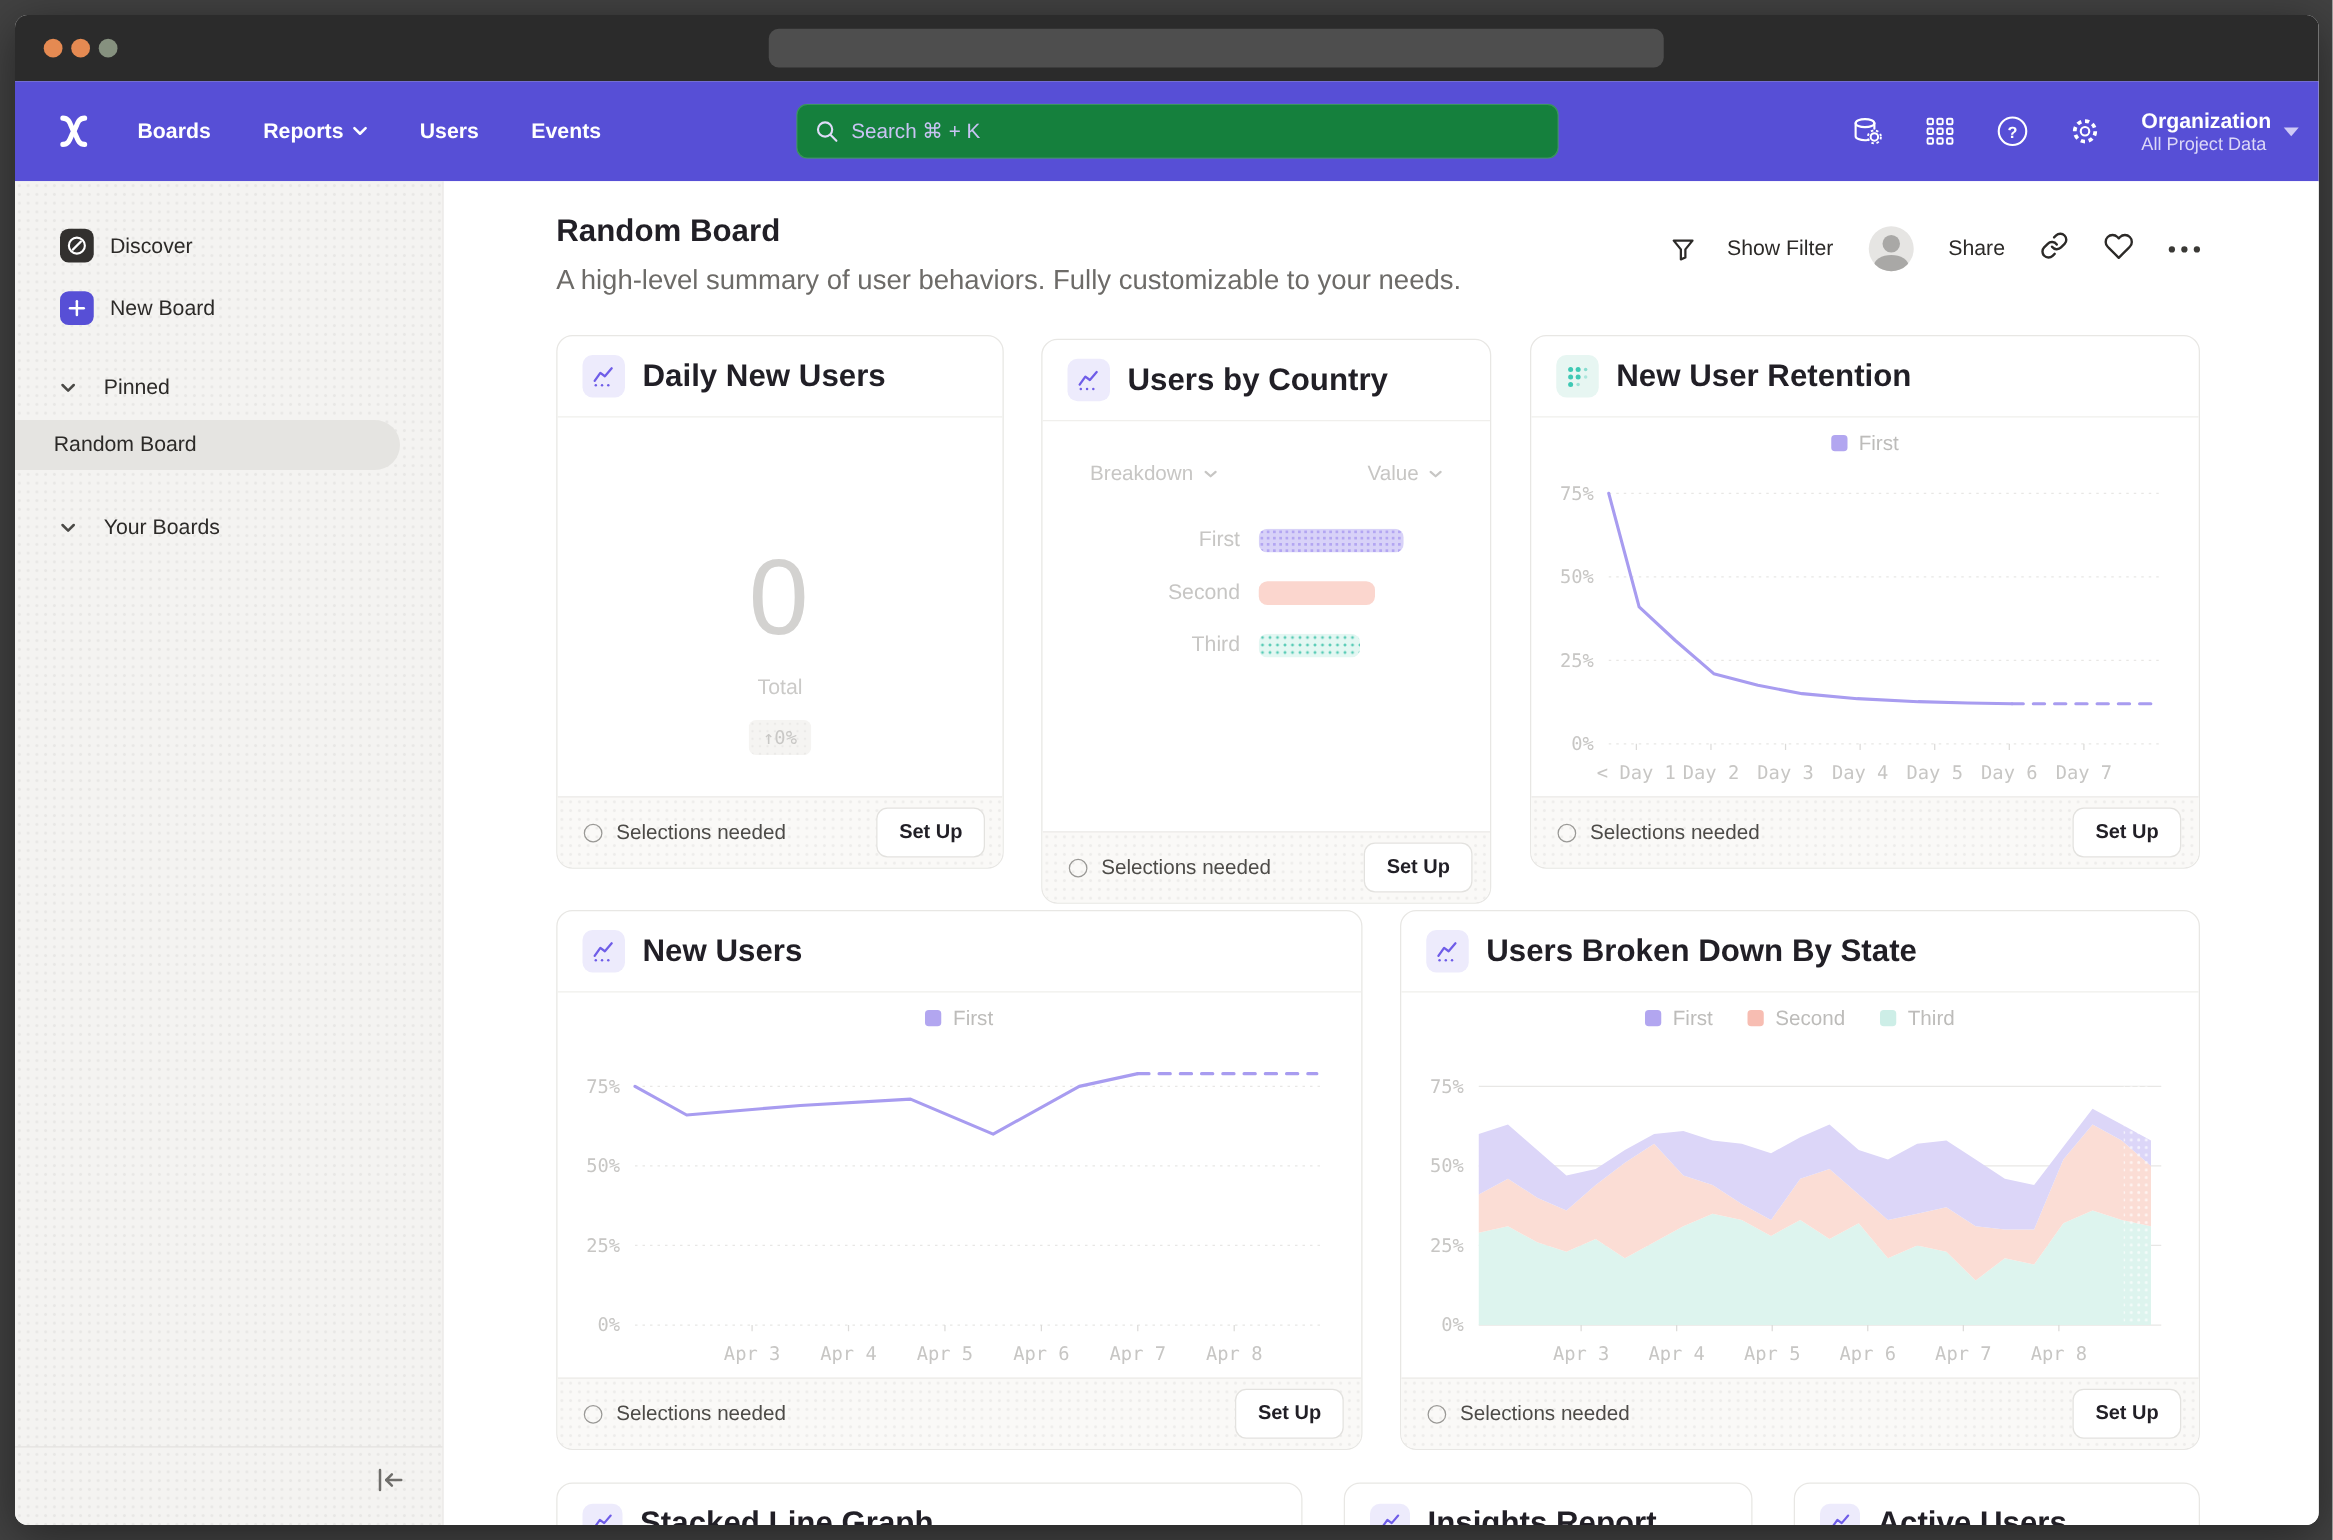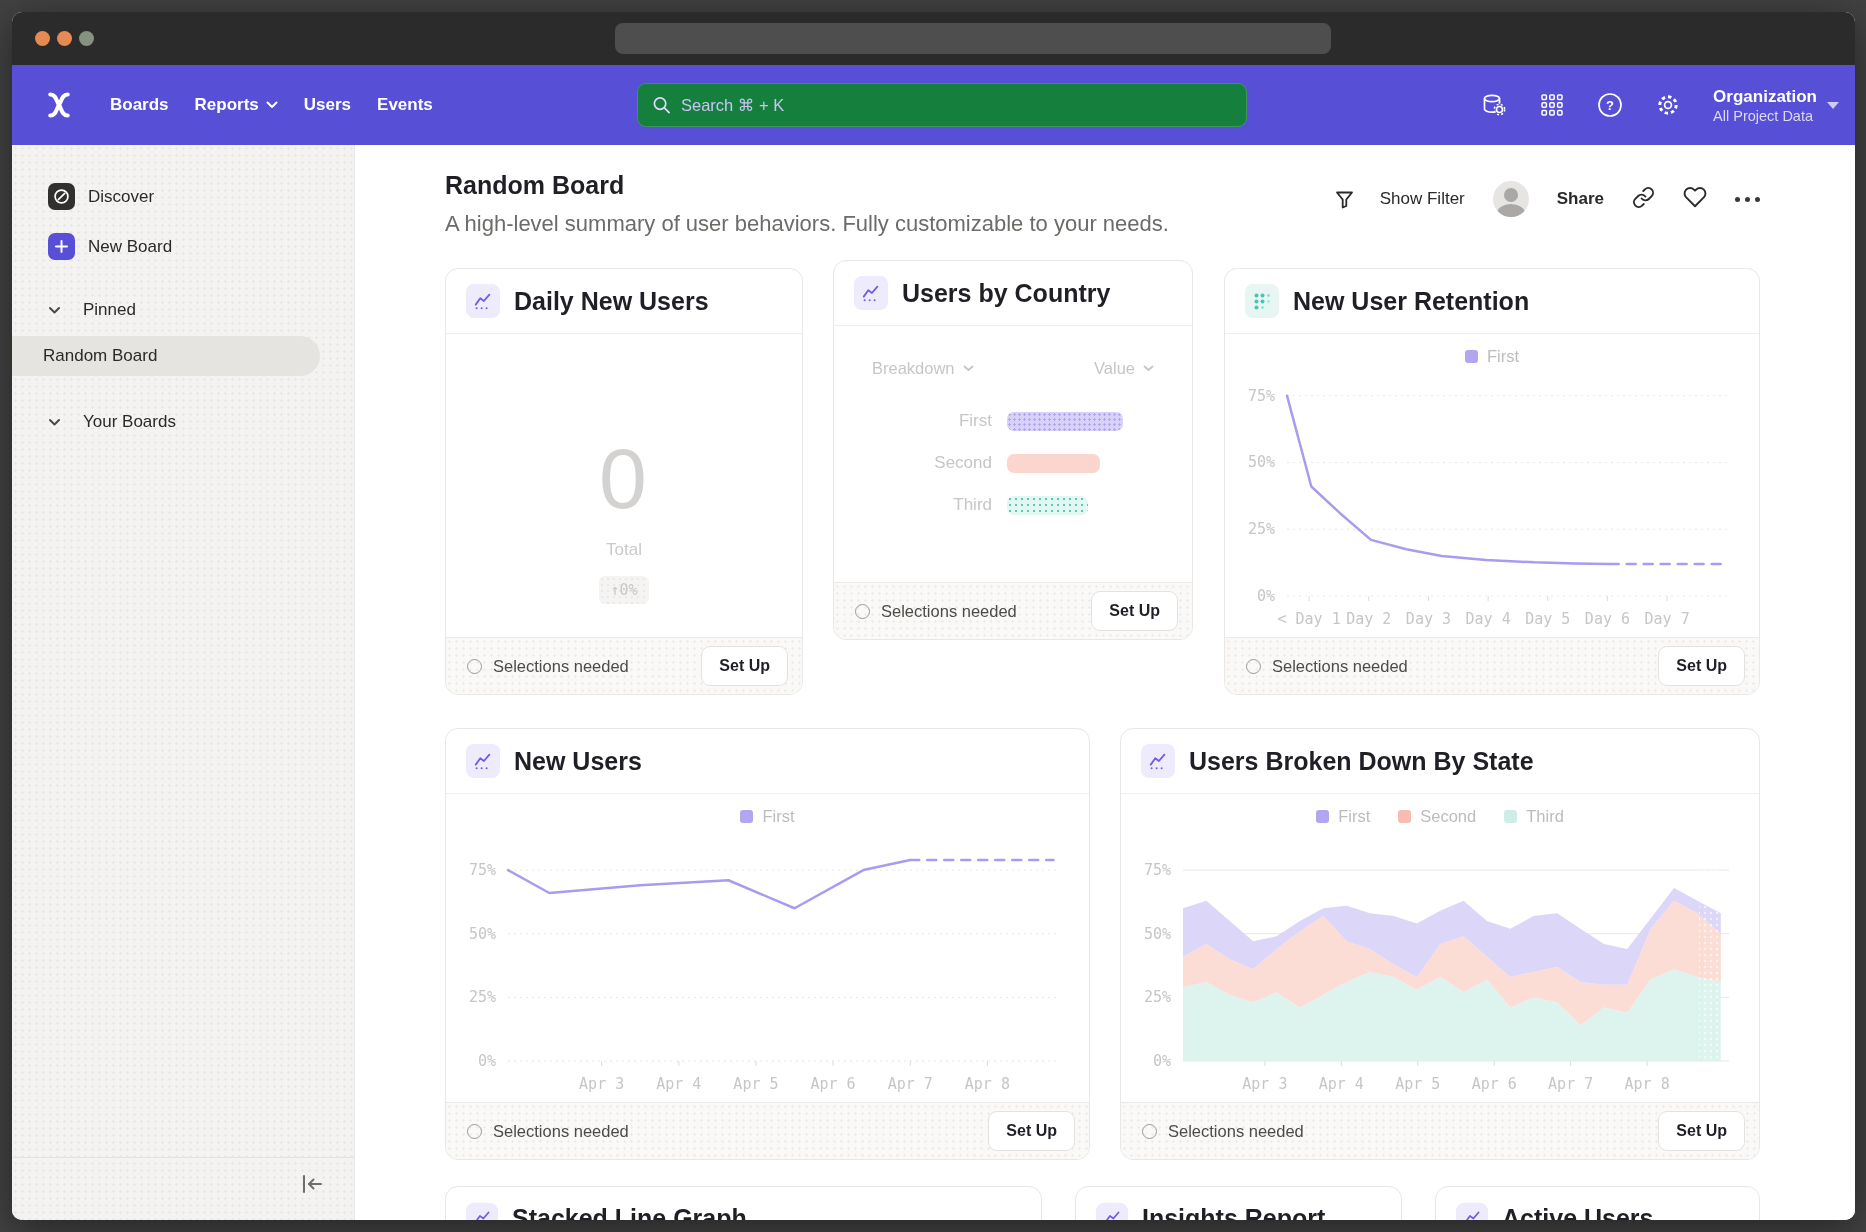--- a/index.html
+++ b/index.html
@@ -14,21 +14,21 @@
   .traffic { position:absolute; top:19px; width:15px; height:15px; border-radius:50%; }
   .t1 { left:23px;  background:#e58a52; }
   .t2 { left:45px;  background:#e58a52; }
   .t3 { left:67px;  background:#86917f; }
   .urlbar { position:absolute; left:603px; top:11px; width:716px; height:31px;
     background:#4e4e4e; border-radius:8px; }
 
   
   .navbar { position:relative; height:80px; background:#574fd6; display:flex; align-items:center; }
   .logo { position:absolute; left:32px; top:26px; width:30px; height:28px; }
-  .nav-items { position:absolute; left:98px; display:flex; gap:26px; align-items:center; }
+  .nav-items { position:absolute; left:98px; display:flex; gap:42px; align-items:center; }
   .nav-item { color:#fff; font-size:17px; font-weight:600; display:flex; align-items:center; gap:7px; cursor:pointer; }
   .searchbar { position:absolute; left:625px; top:18px; width:610px; height:44px;
     background:#15803d; border:1px solid rgba(255,255,255,.16); border-radius:9px;
     display:flex; align-items:center; padding:0 14px; gap:10px; }
   .searchbar input { background:transparent; border:none; outline:none; color:#fff;
     font-size:16.5px; font-family:"Liberation Sans",sans-serif; width:100%; }
   .searchbar input::placeholder { color:#c9c4f4; opacity:1; }
   .nav-right { position:absolute; right:16px; display:flex; align-items:center; gap:32px; }
   .nav-icon { width:26px; height:26px; display:flex; align-items:center; justify-content:center; cursor:pointer; }
   .org { display:flex; align-items:center; gap:10px; cursor:pointer; }
@@ -243,21 +243,21 @@
       <div class="board-sub">A high-level summary of user behaviors. Fully customizable to your needs.</div>
 
       <div class="board-actions">
         <span class="action-text">
           <svg width="19" height="19" viewBox="0 0 19 19">
             <path d="M2 2.5 h15 l-5.7 7 v6.5 l-3.6 1.5 v-8 z" fill="none" stroke="#2c2a28" stroke-width="1.8" stroke-linejoin="round"></path>
           </svg>
           <span>Show Filter</span>
         </span>
         <span class="avatar"></span>
-        <span class="action-text" style="font-weight:700">
+        <span class="action-text" style="font-weight:400">
           <span>Share</span>
         </span>
         <span style="cursor:pointer">
           <svg width="23" height="23" viewBox="0 0 24 24">
             <path d="M10 13 a5 5 0 0 0 7.54 .54 l3-3 a5 5 0 0 0 -7.07-7.07 l-1.72 1.71" fill="none" stroke="#2c2a28" stroke-width="2" stroke-linecap="round" stroke-linejoin="round"></path>
             <path d="M14 11 a5 5 0 0 0 -7.54 -.54 l-3 3 a5 5 0 0 0 7.07 7.07 l1.71-1.71" fill="none" stroke="#2c2a28" stroke-width="2" stroke-linecap="round" stroke-linejoin="round"></path>
           </svg>
         </span>
         <span style="cursor:pointer">
           <svg width="24" height="22" viewBox="0 0 24 22">
@@ -292,21 +292,21 @@
         </div>
         <div class="card-foot dots-bg" style="background-color:#faf9f7">
           <span class="foot-status">
               <span class="foot-circle"></span>
               <span>Selections needed</span>
             </span>
           <button class="setup-btn">Set Up</button>
         </div>
       </div>
 
-      <div class="card" style="left:478px; top:115px; width:360px; height:380px">
+      <div class="card" style="left:478px; top:126px; width:360px; height:452px">
         <div class="card-head">
           <span class="card-ico">
             <svg width="20" height="20" viewBox="0 0 22 22">
                 <polyline points="3,15 8,8 12,11 18,4" fill="none" stroke="#6f5de8" stroke-width="2" stroke-linecap="round" stroke-linejoin="round"></polyline>
                 <g fill="#6f5de8">
                   <circle cx="4" cy="19" r="1.1"></circle>
                   <circle cx="9.5" cy="19" r="1.1"></circle>
                   <circle cx="15" cy="19" r="1.1"></circle>
                 </g>
               </svg>

